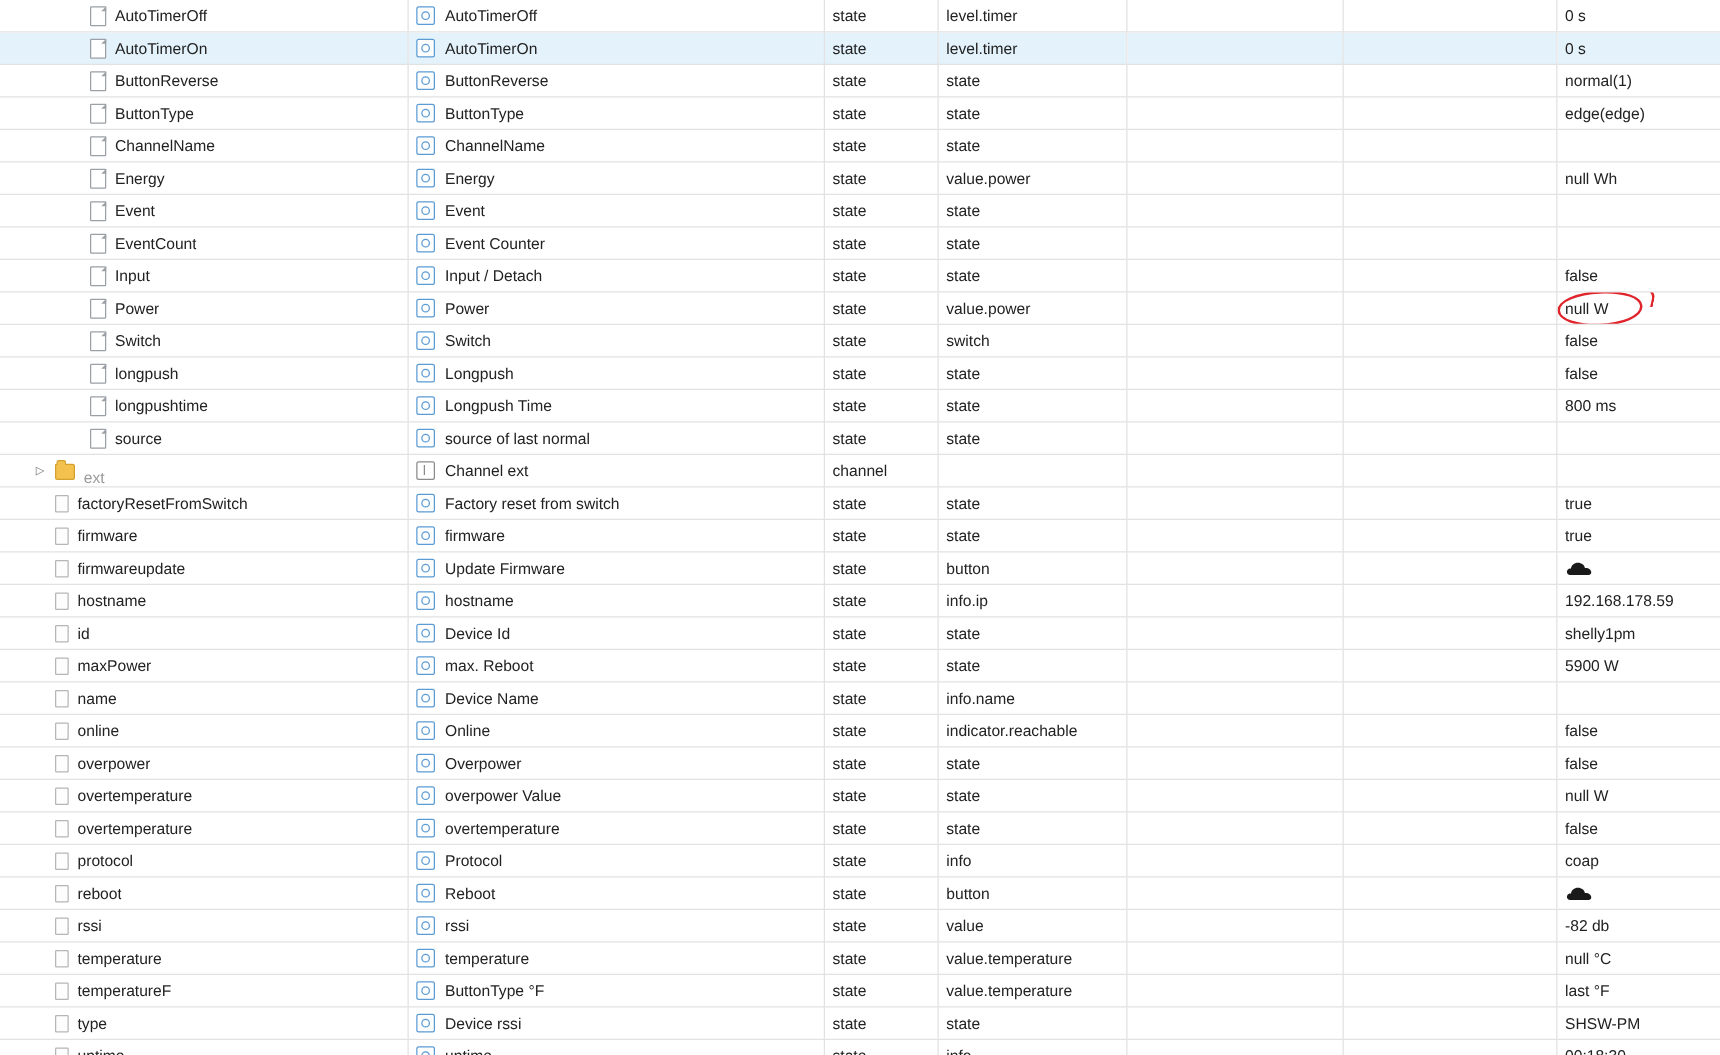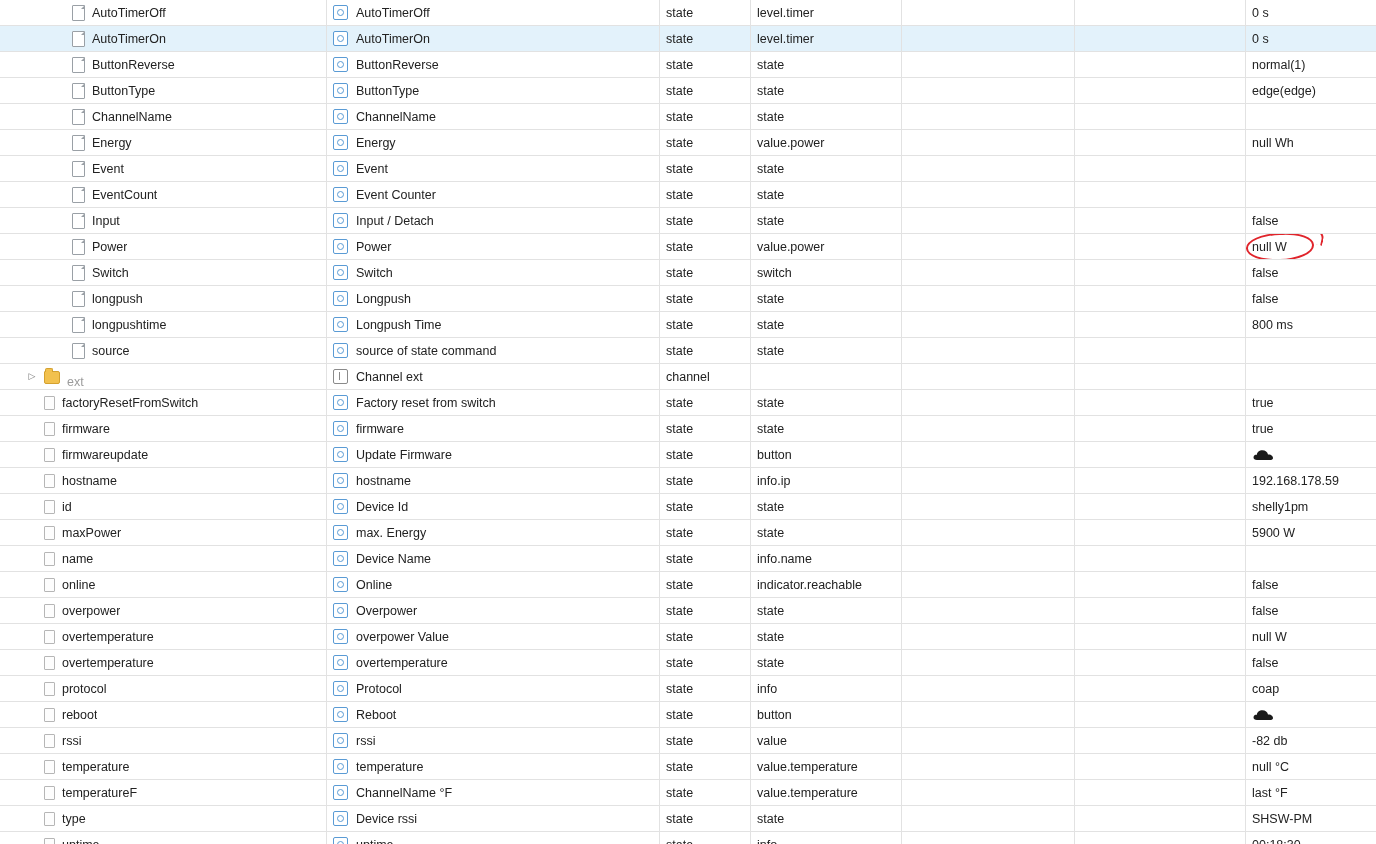--- a/index.html
+++ b/index.html
@@ -527,21 +527,21 @@
           <div class="namecell">
             <span class="indent" style="width: 42px;"></span>
             <span class="expander"></span>
             <span class="ico ico-page"></span>
             <span class="nlabel">source</span>
           </div>
         </td>
         <td class="c-title">
           <div class="titlecell">
             <span class="ico ico-state"></span>
-            <span>source of state command</span>
+            <span>source of last normal</span>
           </div>
         </td>
         <td class="c-type">state</td>
         <td class="c-role">state</td>
         <td class="c-room"></td>
         <td class="c-func"></td>
         <td class="c-val">
           <div class="valcell">
             <span></span>
           </div>
@@ -706,21 +706,21 @@
           <div class="namecell">
             <span class="indent" style="width: 14px;"></span>
             <span class="expander"></span>
             <span class="ico ico-mini"></span>
             <span class="nlabel">maxPower</span>
           </div>
         </td>
         <td class="c-title">
           <div class="titlecell">
             <span class="ico ico-state"></span>
-            <span>max. Energy</span>
+            <span>max. Reboot</span>
           </div>
         </td>
         <td class="c-type">state</td>
         <td class="c-role">state</td>
         <td class="c-room"></td>
         <td class="c-func"></td>
         <td class="c-val">
           <div class="valcell">
             <span>5900 W</span>
           </div>
@@ -960,21 +960,21 @@
           <div class="namecell">
             <span class="indent" style="width: 14px;"></span>
             <span class="expander"></span>
             <span class="ico ico-mini"></span>
             <span class="nlabel">temperatureF</span>
           </div>
         </td>
         <td class="c-title">
           <div class="titlecell">
             <span class="ico ico-state"></span>
-            <span>ChannelName °F</span>
+            <span>ButtonType °F</span>
           </div>
         </td>
         <td class="c-type">state</td>
         <td class="c-role">value.temperature</td>
         <td class="c-room"></td>
         <td class="c-func"></td>
         <td class="c-val">
           <div class="valcell">
             <span>last °F</span>
           </div>

